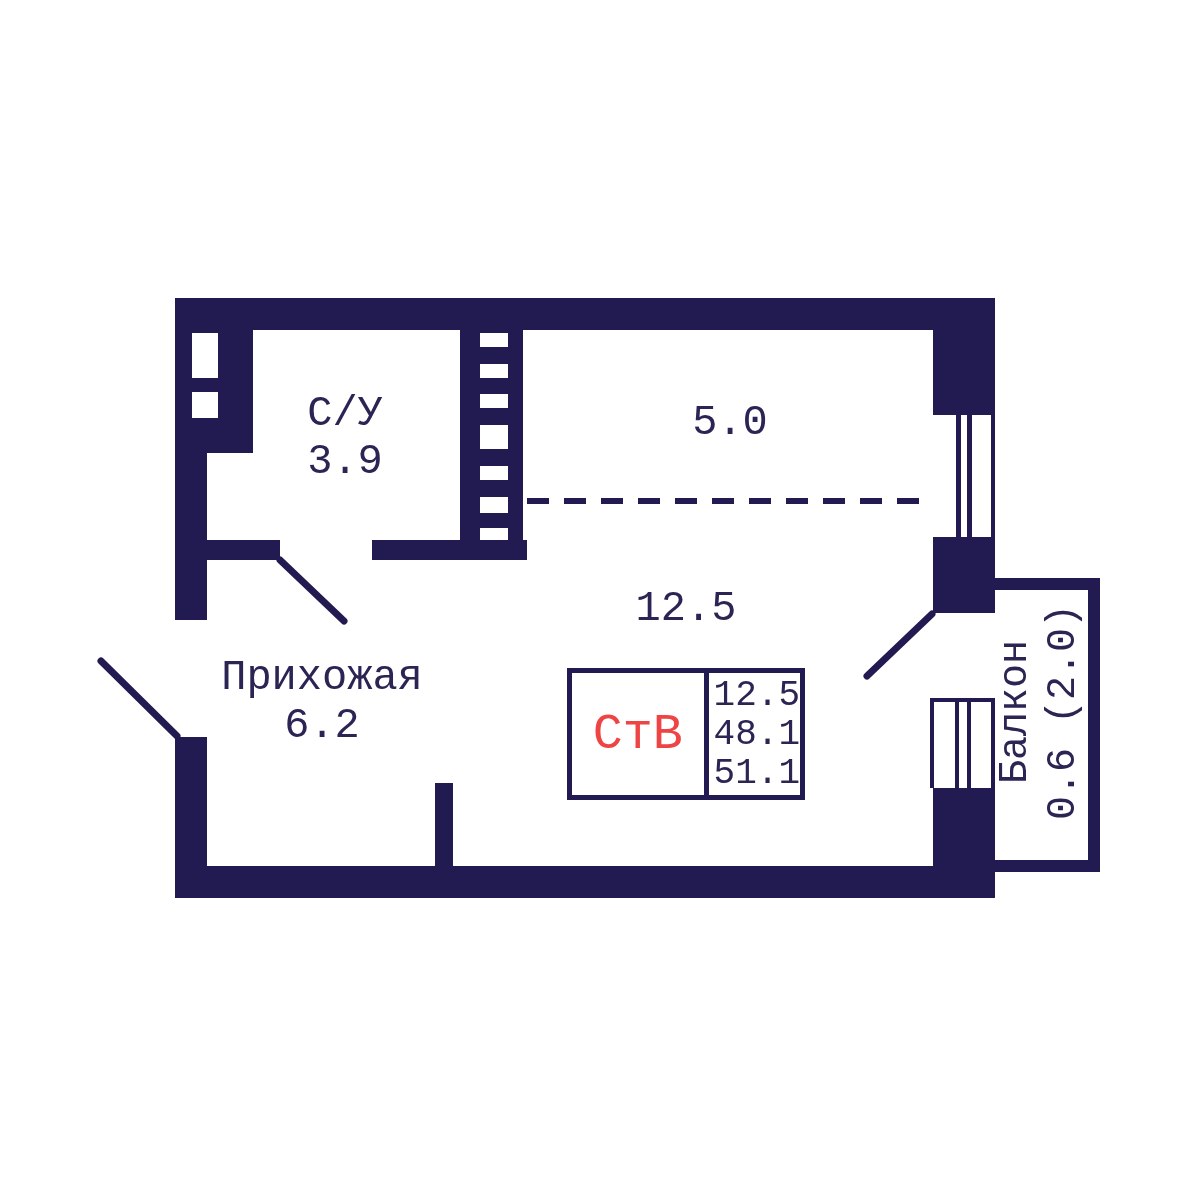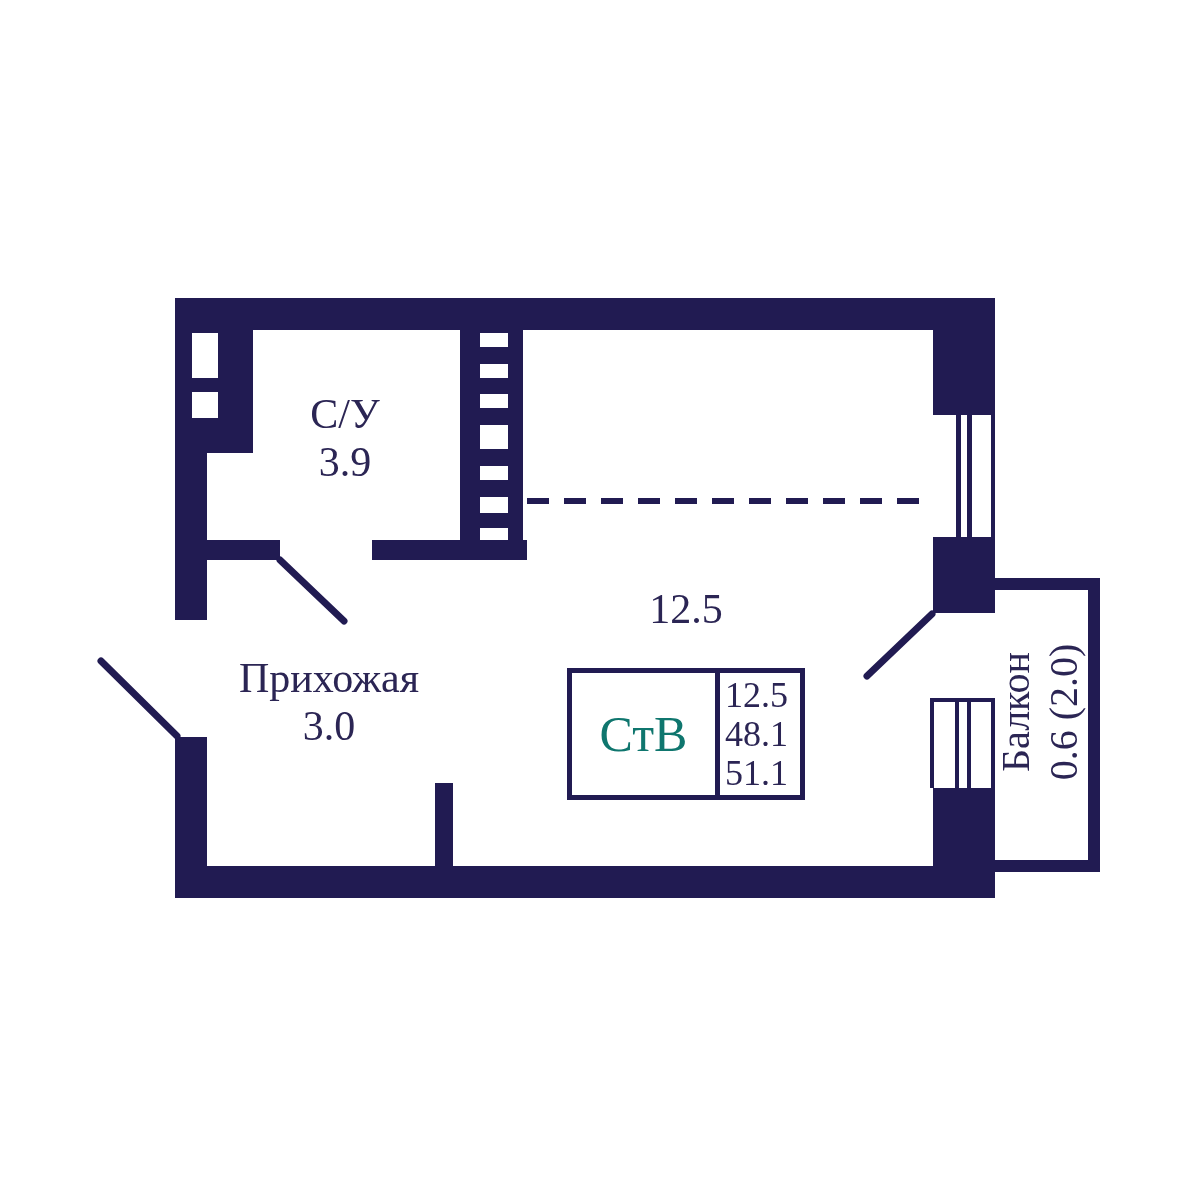--- a/index.html
+++ b/index.html
@@ -1,18 +1,18 @@
 <!DOCTYPE html>
 <html><head>
 <meta charset="utf-8">
 <style>
   html,body{margin:0;padding:0;background:#fff;}
   .canvas{
     position:relative;width:1200px;height:976px;background:#ffffff;overflow:hidden;
-    font-family:Liberation Serif, serif;
+    font-family:Liberation Mono, monospace;
   }
   .wall{position:absolute;background:#211b52;}
   .hole{position:absolute;background:#ffffff;}
   .thin{position:absolute;background:#211b52;}
   .label{
     position:absolute;transform:translate(-50%,-50%);
     color:#2b2554;text-align:center;font-size:42px;font-weight:500;
     line-height:48px;white-space:nowrap;
   }
   .label .area{display:block;}
@@ -20,21 +20,21 @@
     position:absolute;transform:translate(-50%,-50%) rotate(-90deg);
     color:#2b2554;text-align:center;font-size:40px;font-weight:500;
     line-height:48px;white-space:nowrap;
   }
   .infobox{
     position:absolute;left:567px;top:668px;width:238px;height:132px;
     border:5px solid #211b52;box-sizing:border-box;display:flex;background:#fff;
   }
   .infobox .cell-type{
     width:148px;display:flex;align-items:center;justify-content:center;
-    font-size:50px;font-weight:500;color:#0f766e;border-right:5px solid #211b52;
+    font-size:50px;font-weight:500;color:#ef4444;border-right:5px solid #211b52;
     box-sizing:border-box;
   }
   .infobox .cell-nums{
     flex:1;display:flex;flex-direction:column;justify-content:center;
     padding-left:5px;font-size:36px;font-weight:500;color:#2b2554;line-height:39px;
   }
   svg.overlay{position:absolute;left:0;top:0;pointer-events:none;}
   .watermark{
     position:absolute;left:46px;top:1104px;display:flex;align-items:center;
     color:#f0eff2;font-size:42px;font-weight:bold;letter-spacing:1px;
@@ -94,29 +94,30 @@
     <line x1="101" y1="661" x2="177" y2="736" stroke="#211b52" stroke-width="7" stroke-linecap="round"></line>
     <line x1="932" y1="614" x2="867" y2="676" stroke="#211b52" stroke-width="7" stroke-linecap="round"></line>
   </svg>
 
   <div class="label" style="left:345px;top:438px;">
     <span>С/У</span>
     <span class="area">3.9</span>
   </div>
 
   <div class="label" style="left:730px;top:423px;">
+    <span class="area">5.0</span>
   </div>
 
   <div class="label" style="left:686px;top:609px;">
     <span class="area">12.5</span>
   </div>
 
-  <div class="label" style="left:322px;top:702px;margin-left:7px;">
+  <div class="label" style="left:322px;top:702px;">
     <span>Прихожая</span>
-    <span class="area">3.0</span>
+    <span class="area">6.2</span>
   </div>
 
   <div class="label-balcony" style="left:1040px;top:712px;">
     <span>Балкон</span>
     <span class="area" style="display:block;">0.6 (2.0)</span>
   </div>
 
   <div class="infobox">
     <div class="cell-type">СтВ</div>
     <div class="cell-nums">

